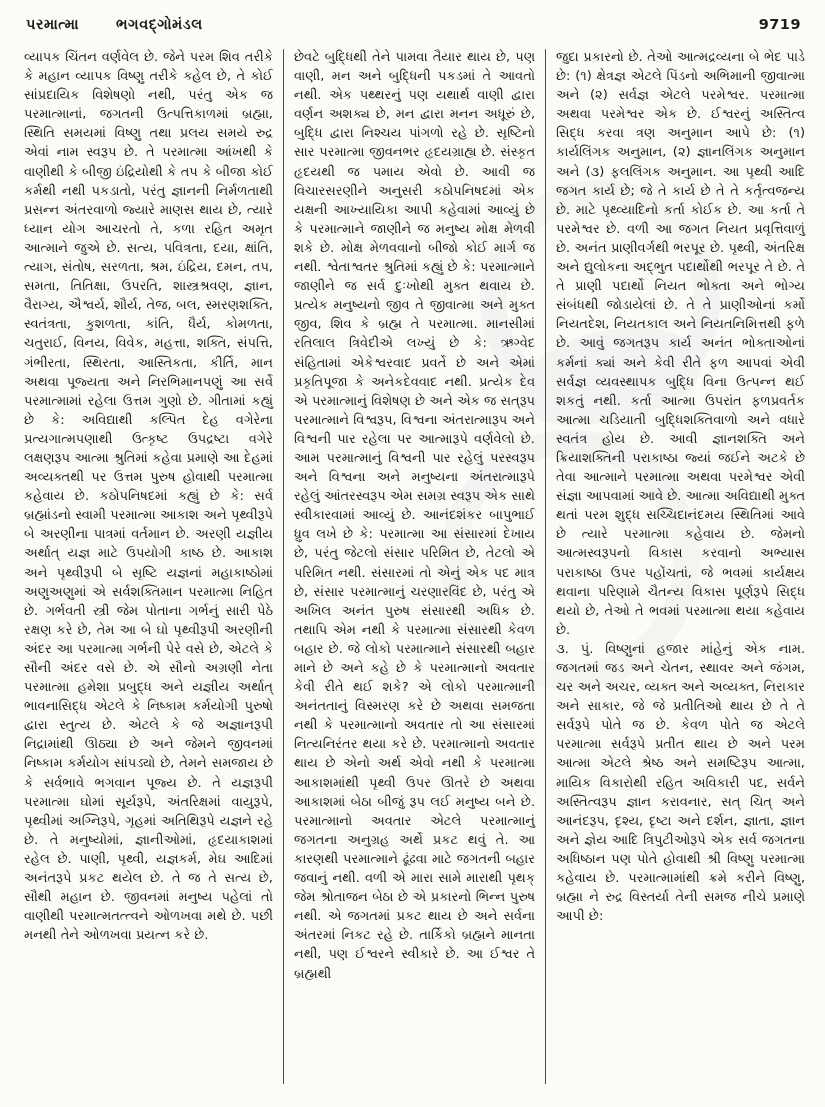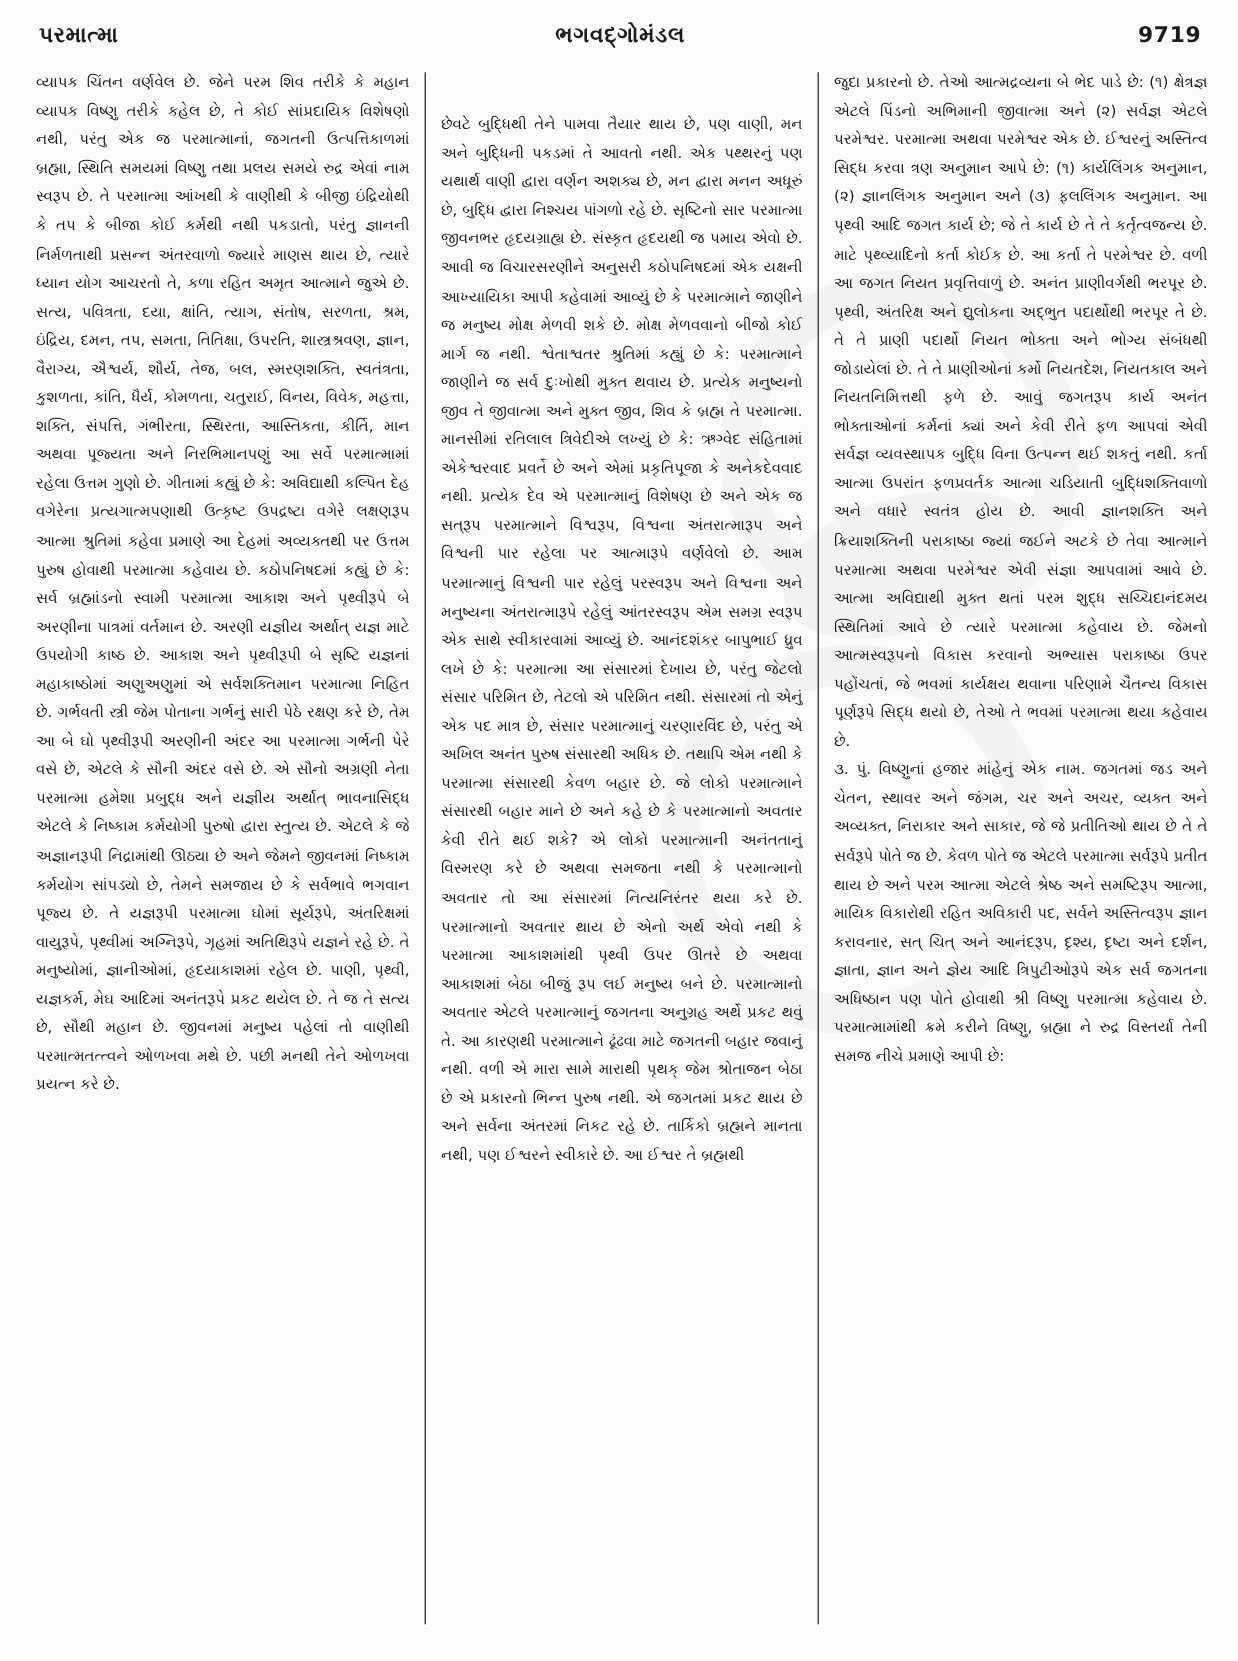--- a/index.html
+++ b/index.html
@@ -44,41 +44,41 @@
     position: relative;
     z-index: 1;
     display: flex;
     justify-content: space-between;
     align-items: baseline;
     font-weight: bold;
     font-size: 14.5px;
     padding: 2px 6px 0 4px;
     letter-spacing: 0.5px;
   }
-  .running-head .center { flex: 1; text-align: center; }
+  .running-head .center { flex: 1; }
   .running-head .left, .running-head .right { min-width: 90px; }
   .running-head .right { text-align: right; }
 
   .columns {
     position: relative;
     z-index: 1;
     display: flex;
     margin-top: 14px;
     height: 1046px;
   }
   .col {
     width: 261.6px;
     padding: 0 10px 0 2px;
-    font-size: 10px;
+    font-size: 13px;
     line-height: 19.1px;
     text-align: justify;
     color: #161616;
     word-break: break-word;
   }
-  .col.mid { padding-left: 10px; margin-top: 28px; }
+  .col.mid { padding-left: 10px; }
   .col.last { padding-left: 10px; padding-right: 2px; }
   .divider {
     width: 1px;
     background: #4a4a44;
     height: 1035px;
     margin-top: 2px;
   }
   .col p { margin: 0; }
   .col p + p { margin-top: 0px; }
   .sense { margin-top: 0; }

